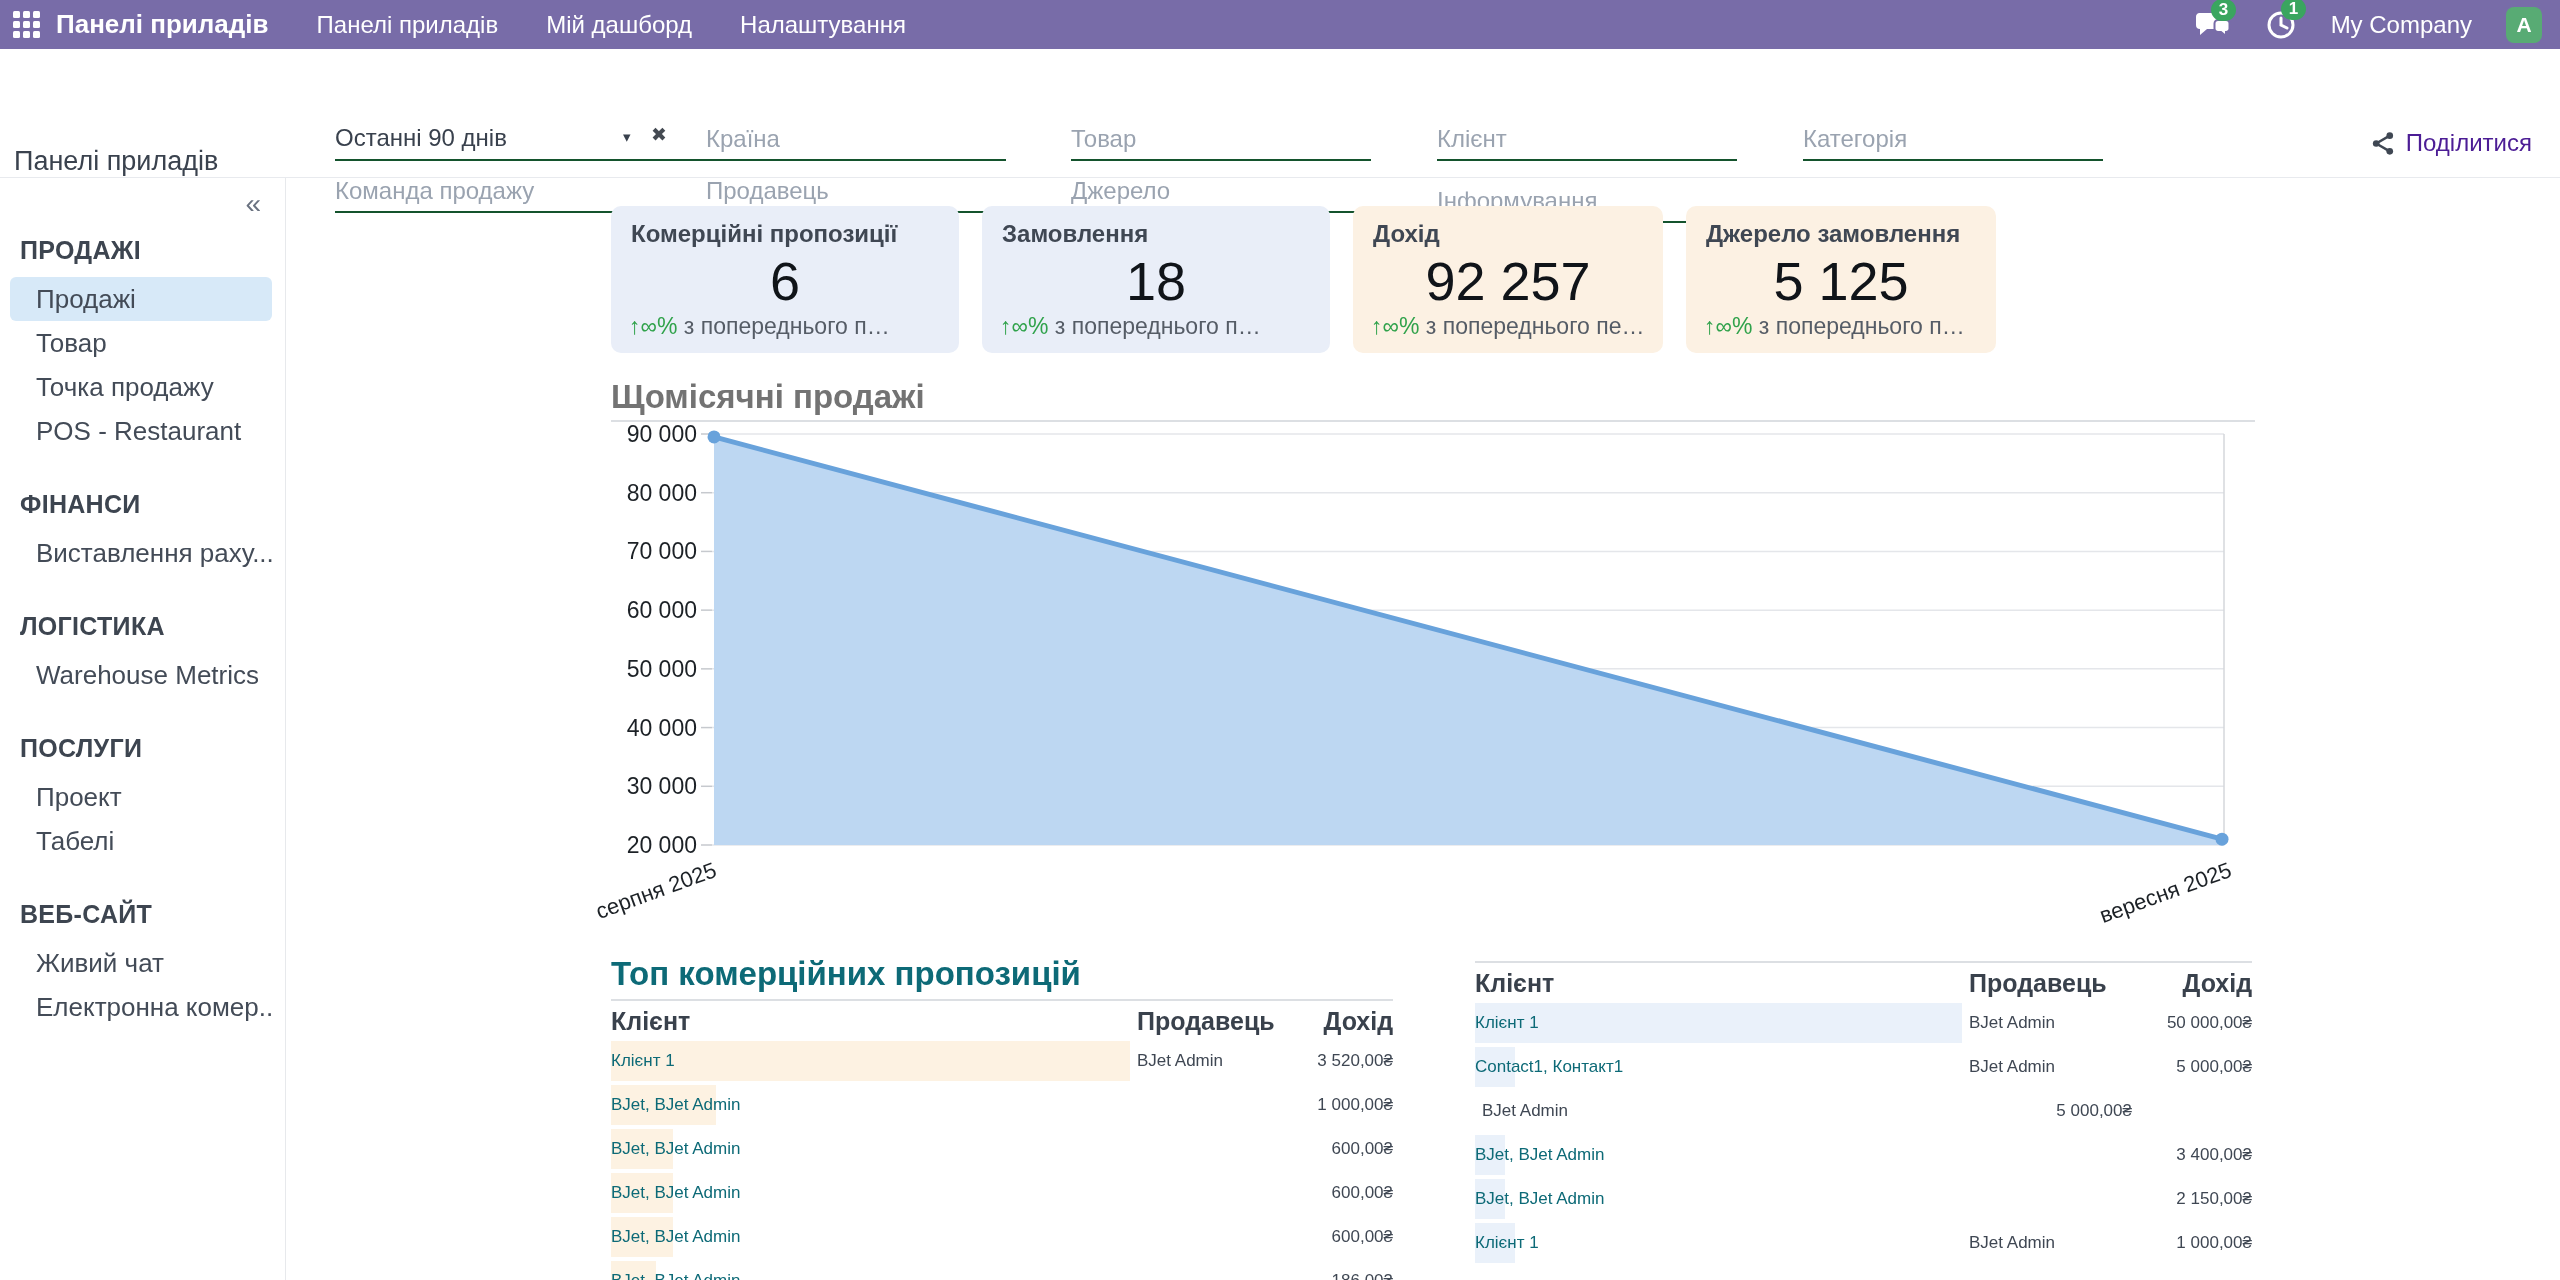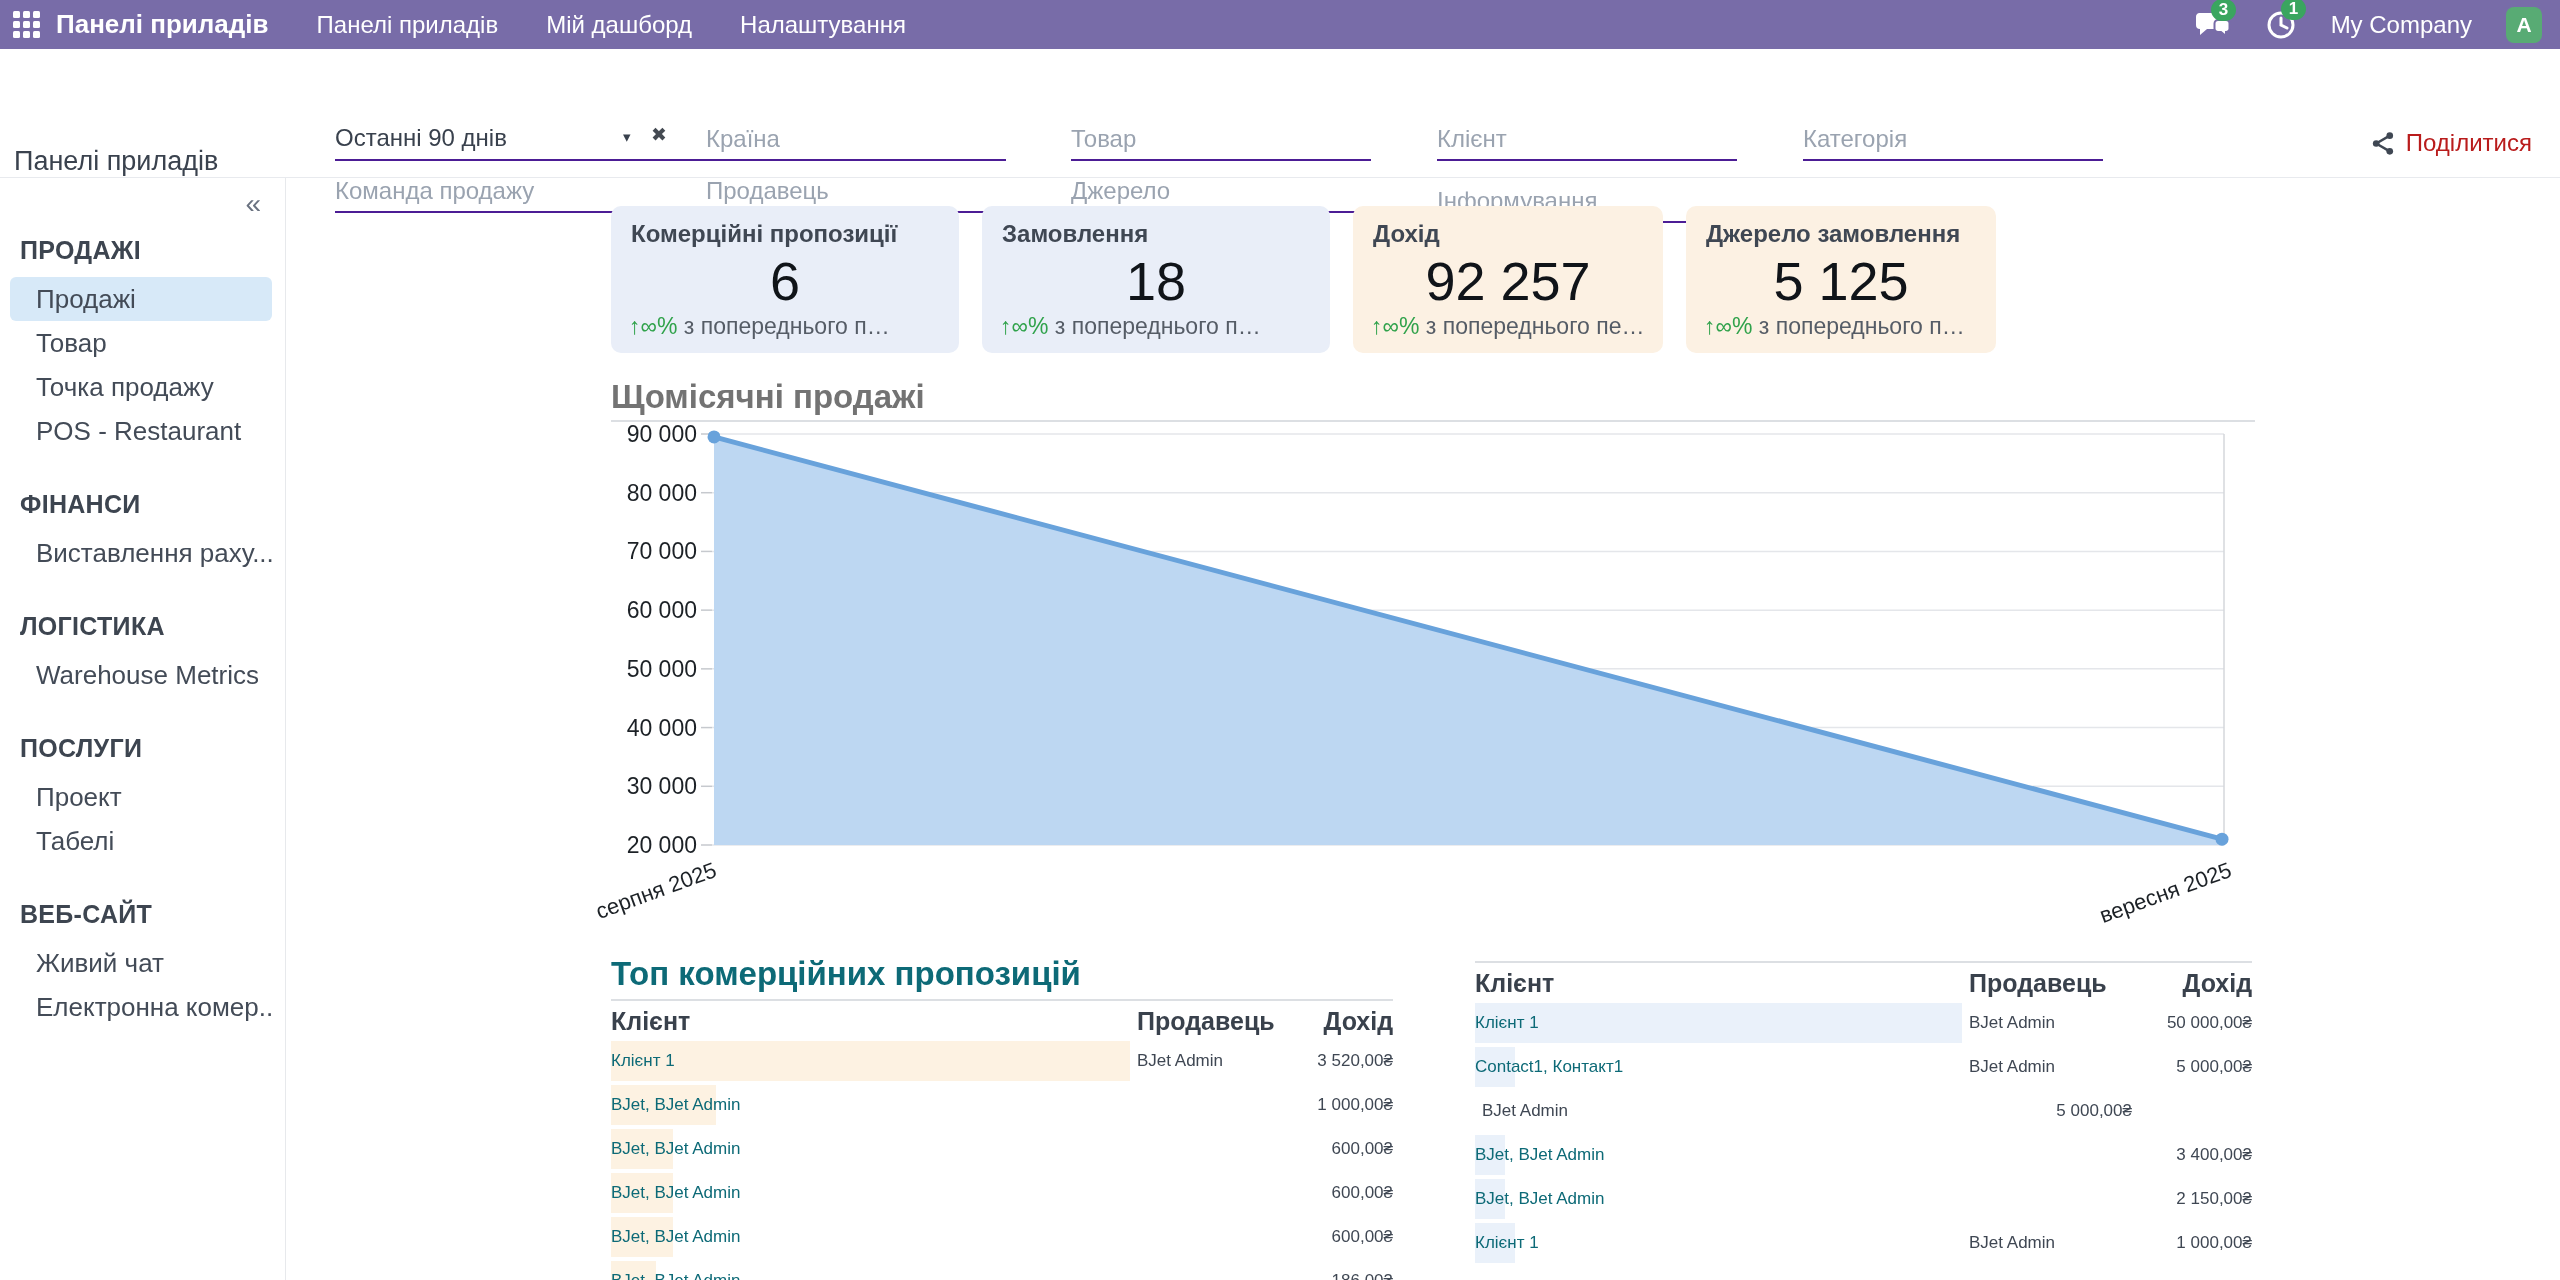--- a/index.html
+++ b/index.html
@@ -21,22 +21,22 @@
              line-height:22px;padding:0 8px;border-radius:11px;font-weight:700;}
   .company{font-size:24px;cursor:pointer;white-space:nowrap;}
   .avatar{width:36px;height:36px;border-radius:8px;background:#58ab74;color:#fff;font-size:21px;
           font-weight:700;display:flex;align-items:center;justify-content:center;cursor:pointer;}
 
   
   .control-panel{position:absolute;top:49px;left:0;right:0;height:128px;background:#fff;
                  border-bottom:1px solid #e8eaee;}
   .page-title{position:absolute;left:14px;top:97px;font-size:27px;color:#3a424e;white-space:nowrap;}
   .share-btn{position:absolute;right:28px;top:80px;display:flex;gap:10px;align-items:center;
-             font-size:24px;color:#b91c1c;cursor:pointer;}
-  .f-box{position:absolute;height:40px;border-bottom:2px solid #4c1d95;font-size:24px;color:#39414d;}
+             font-size:24px;color:#4c1d95;cursor:pointer;}
+  .f-box{position:absolute;height:40px;border-bottom:2px solid #14532d;font-size:24px;color:#39414d;}
   .f-box input{border:0;outline:0;width:100%;height:100%;font:inherit;color:#39414d;
                background:transparent;padding:0;}
   .f-box input::placeholder{color:#9aa3b0;}
   .f-value{line-height:38px;white-space:nowrap;}
   .f-caret{position:absolute;left:288px;top:9px;font-size:15px;color:#39414d;cursor:pointer;}
   .f-clear{position:absolute;left:316px;top:4px;font-size:19px;color:#444a52;cursor:pointer;}
 
   
   .sidebar{position:absolute;top:178px;left:0;bottom:0;width:285px;background:#fff;
            border-right:1px solid #e7e9ec;}

